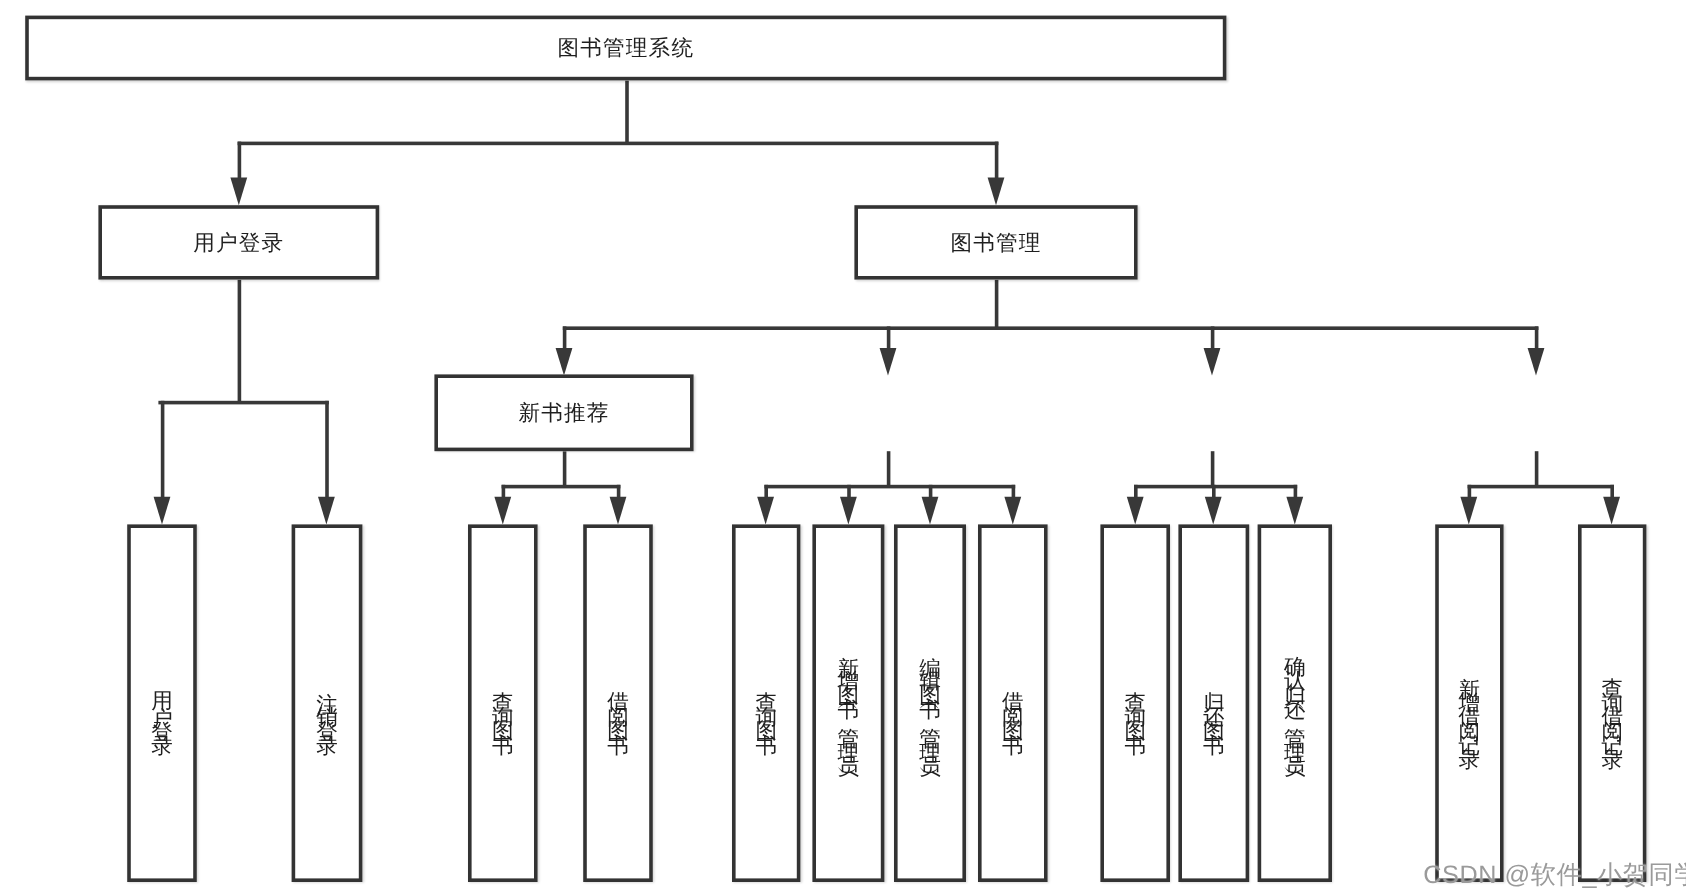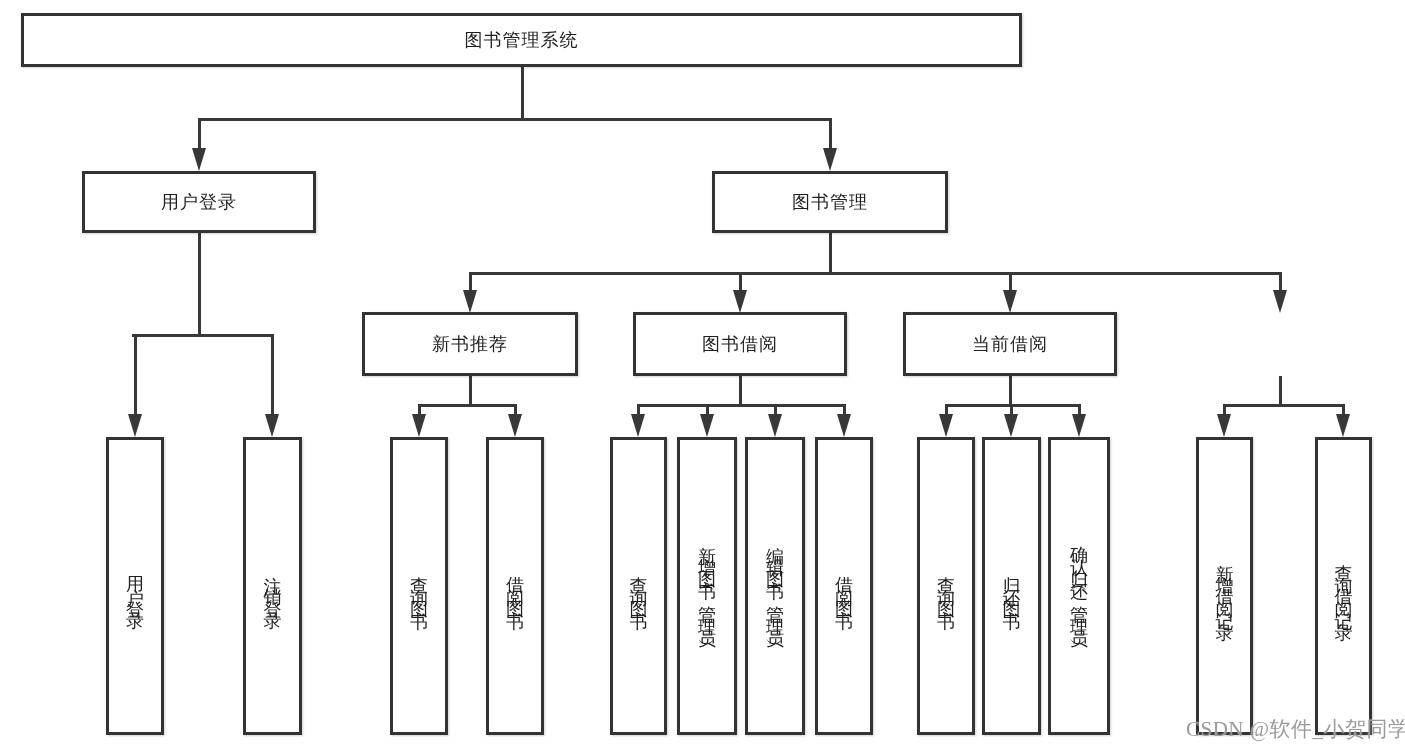--- a/index.html
+++ b/index.html
@@ -1,18 +1,18 @@
 <!DOCTYPE html>
 <html><head>
 <meta charset="utf-8">
 <style>
   html, body { margin:0; padding:0; background:#ffffff; }
   #canvas {
     position:relative; width:1405px; height:747px; background:#ffffff;
-    font-family:Liberation Serif, serif; color:#1f1f1f; overflow:hidden;
+    font-family:Liberation Sans, sans-serif; color:#1f1f1f; overflow:hidden;
   }
   .box {
     position:absolute; box-sizing:border-box; background:#ffffff;
     border:3px solid #333333; display:flex; align-items:center; justify-content:center;
     font-size:18px; letter-spacing:1px; color:#1f1f1f;
     box-shadow:1px 1px 2px rgba(0,0,0,0.18);
   }
   .box.leaf {
     writing-mode:vertical-rl; letter-spacing:12px; font-size:18px;
     padding:4px 0; line-height:1;
@@ -116,27 +116,21 @@
   </div>
 
   <div class="box" style="left:712px; top:171px; width:236px; height:62px;">
     <span>图书管理</span>
   </div>
 
   <div class="box" style="left:362px; top:312px; width:216px; height:64px;text-align:center;">
     <span>新书推荐</span>
   </div>
 
-  <div class="box" style="left:633px; top:312px; width:214px; height:64px;">
-    <span>图书借阅</span>
-  </div>
 
-  <div class="box" style="left:903px; top:312px; width:214px; height:64px;">
-    <span>当前借阅</span>
-  </div>
 
 
   <div class="box leaf" style="left:106px; top:437px; width:58px; height:298px;">
     <span>用户登录</span>
   </div>
 
   <div class="box leaf" style="left:243px; top:437px; width:59px; height:298px;">
     <span>注销登录</span>
   </div>
 

